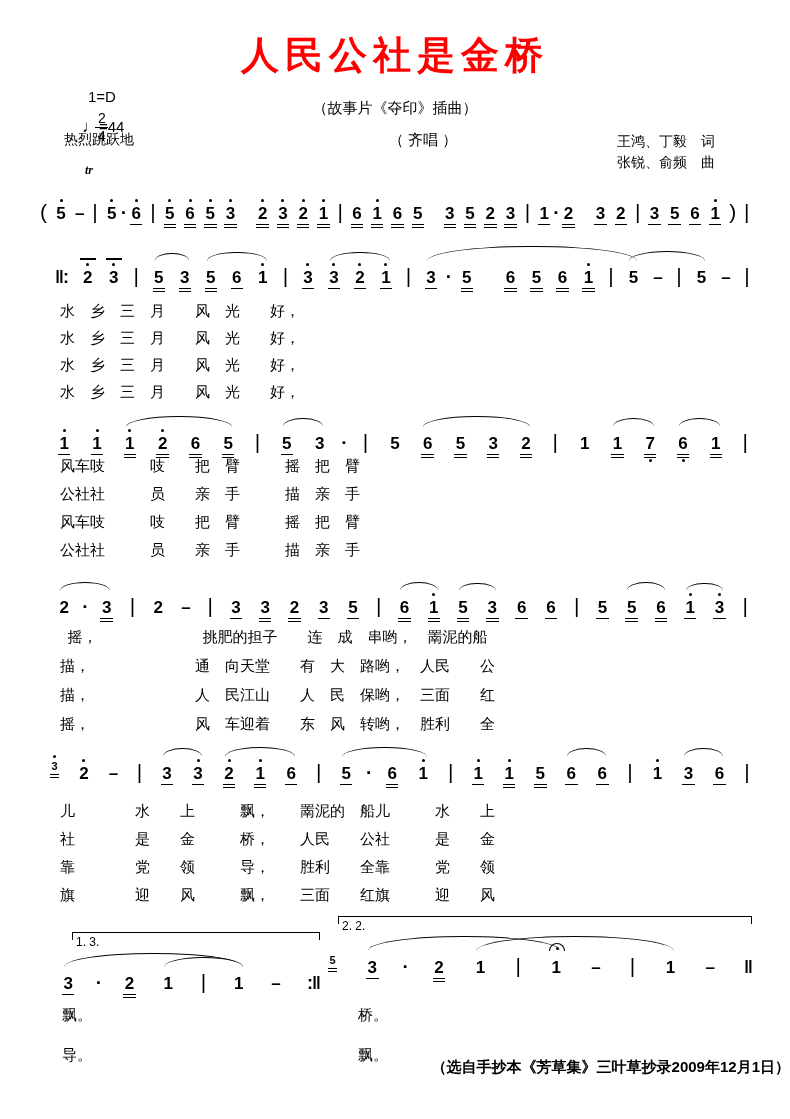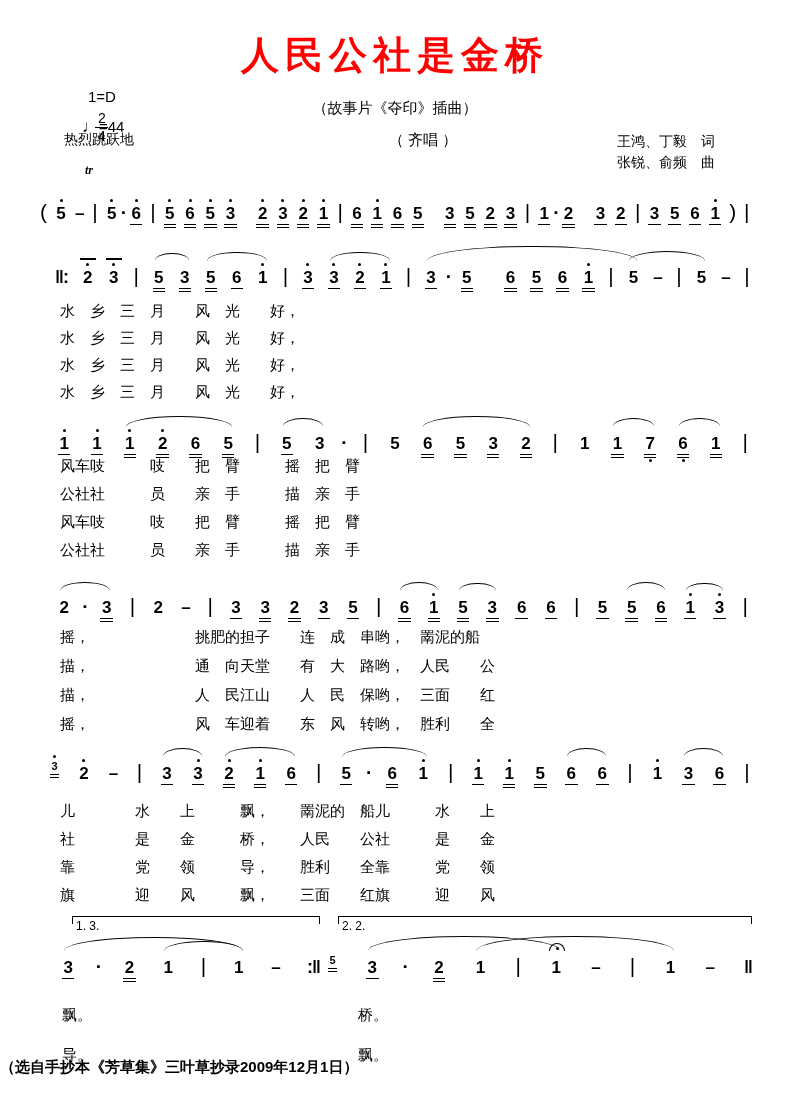--- a/index.html
+++ b/index.html
@@ -41,38 +41,38 @@
   .dash{font-size:17px;font-weight:bold;line-height:1;}
   .augdot{font-size:19px;font-weight:bold;line-height:1;margin:0 -5px;}
   .spacer{width:4px;height:1px;}
   .slur{position:absolute;border-top:1.2px solid #000;border-radius:50% 50% 0 0 / 100% 100% 0 0;}
   .l1{top:176px;left:40px;width:710px;}
   .l2{top:240px;left:55px;width:695px;}
   .l3{top:406px;left:58px;width:690px;}
   .l4{top:570px;left:58px;width:690px;}
   .l5{top:736px;left:50px;width:700px;}
   
-  .lyrics{font-size:15px;white-space:pre;}
+  .lyrics{font-size:15px;white-space:pre;text-align:center;}
   .lyr{display:block;}
   .lyA{top:297px;left:60px;line-height:27px;}
   .lyB{top:452px;left:60px;line-height:28px;}
   .lyC{top:622px;left:60px;line-height:29px;}
   .lyD{top:789px;left:60px;line-height:28px;margin-top:8px;}
   .lyE1{top:995px;left:62px;line-height:40px;}
   .lyE2{top:995px;left:358px;line-height:40px;}
   
   .volta{position:absolute;top:916px;height:90px;}
-  .v1{left:62px;width:258px;}
+  .v1{left:62px;width:258px;margin-top:16px;}
   .v2{left:328px;width:424px;}
   .vbracket{position:absolute;top:0;left:10px;right:0;height:7px;
             border-top:1.5px solid #000;border-left:1.5px solid #000;border-right:1.5px solid #000;}
   .vlabel{position:absolute;top:2px;left:3px;font-size:12px;background:#fff;padding-right:3px;}
   .volta .mline{position:relative;top:10px;left:0;width:100%;padding-top:24px;}
   
-  .footer{top:1058px;left:0;width:100%;text-align:left;font-size:15px;font-weight:bold;}
+  .footer{top:1058px;left:0;width:100%;text-align:right;font-size:15px;font-weight:bold;}
 </style>
 </head>
 <body>
 
 <div class="sheet">
 
   <div class="abs subtitle">（故事片《夺印》插曲）</div>
   <div class="abs title">人民公社是金桥</div>
   <div class="abs performance">（ 齐唱 ）</div>
 

